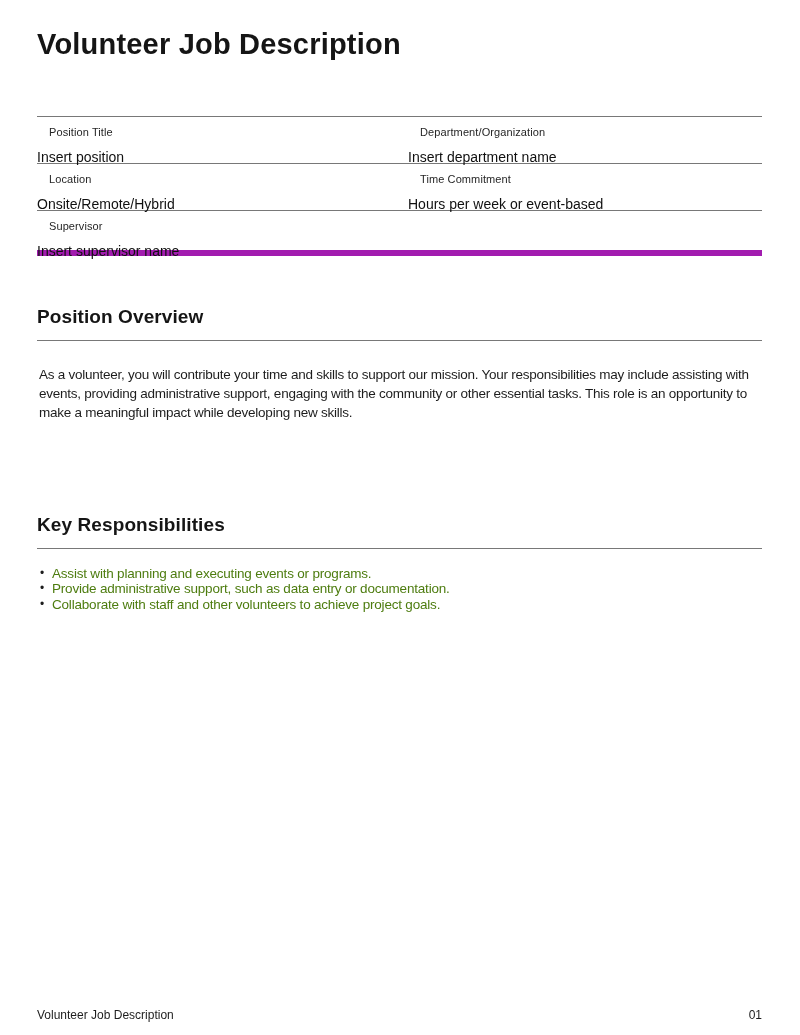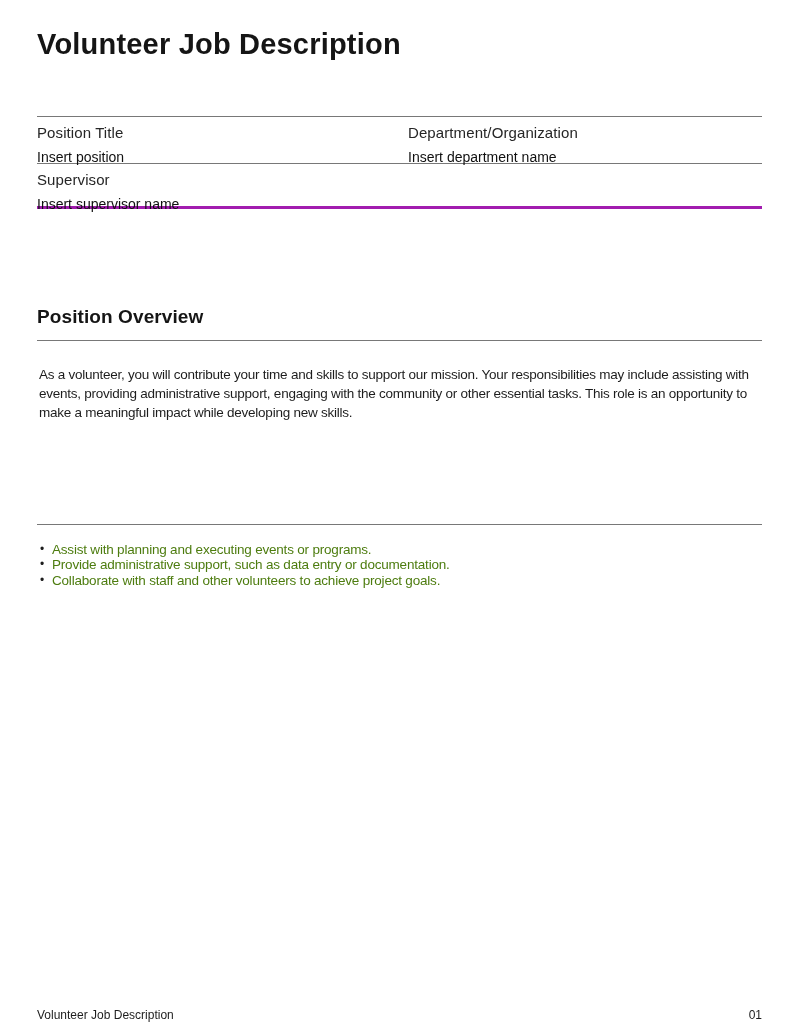--- a/index.html
+++ b/index.html
@@ -24,27 +24,28 @@
   }
   
   .fields { position:absolute; left:37px; top:116px; width:725px; }
   .frow {
     display:grid;
     grid-template-columns:371px 1fr;
     border-top:1px solid #787878;
     box-sizing:border-box;
     height:47px;
   }
-  .frow.single { grid-template-columns:1fr; height:46px; border-bottom:3px solid #a21caf; }
+  .frow.single { grid-template-columns:1fr; height:46px; border-bottom:6px solid #a21caf; }
   .cell { padding-top:9px; }
   .flabel {
-    font-size:15px;
+    font-size:11px;
     line-height:13px;
     letter-spacing:0.1px;
     color:#262626;
+    margin-left:12px;
   }
   .fvalue {
     margin-top:10px;
     font-size:14px;
     line-height:16px;
     color:#101010;
   }
   
   .section { position:absolute; left:37px; width:725px; }
   .section-overview { top:305px; }
@@ -106,35 +107,46 @@
     <div class="frow">
       <div class="cell">
         <div class="flabel">Position Title</div>
         <div class="fvalue">Insert position</div>
       </div>
       <div class="cell">
         <div class="flabel">Department/Organization</div>
         <div class="fvalue">Insert department name</div>
       </div>
     </div>
+    <div class="frow">
+      <div class="cell">
+        <div class="flabel">Location</div>
+        <div class="fvalue">Onsite/Remote/Hybrid</div>
+      </div>
+      <div class="cell">
+        <div class="flabel">Time Commitment</div>
+        <div class="fvalue">Hours per week or event-based</div>
+      </div>
+    </div>
     <div class="frow single">
       <div class="cell">
         <div class="flabel">Supervisor</div>
         <div class="fvalue">Insert supervisor name</div>
       </div>
     </div>
   </div>
 
   <div class="section section-overview">
     <h2 class="sec-heading">Position Overview</h2>
     <hr class="hline">
     <p class="body">As a volunteer, you will contribute your time and skills to support our mission. Your responsibilities may include assisting with events, providing administrative support, engaging with the community or other essential tasks. This role is an opportunity to make a meaningful impact while developing new skills.</p>
   </div>
 
   <div class="section section-key">
+    <h2 class="sec-heading">Key Responsibilities</h2>
     <hr class="hline">
     <ul class="bullets">
       <li>Assist with planning and executing events or programs.</li>
       <li>Provide administrative support, such as data entry or documentation.</li>
       <li>Collaborate with staff and other volunteers to achieve project goals.</li>
     </ul>
   </div>
 
   <div class="footer">
     <span>Volunteer Job Description</span>

